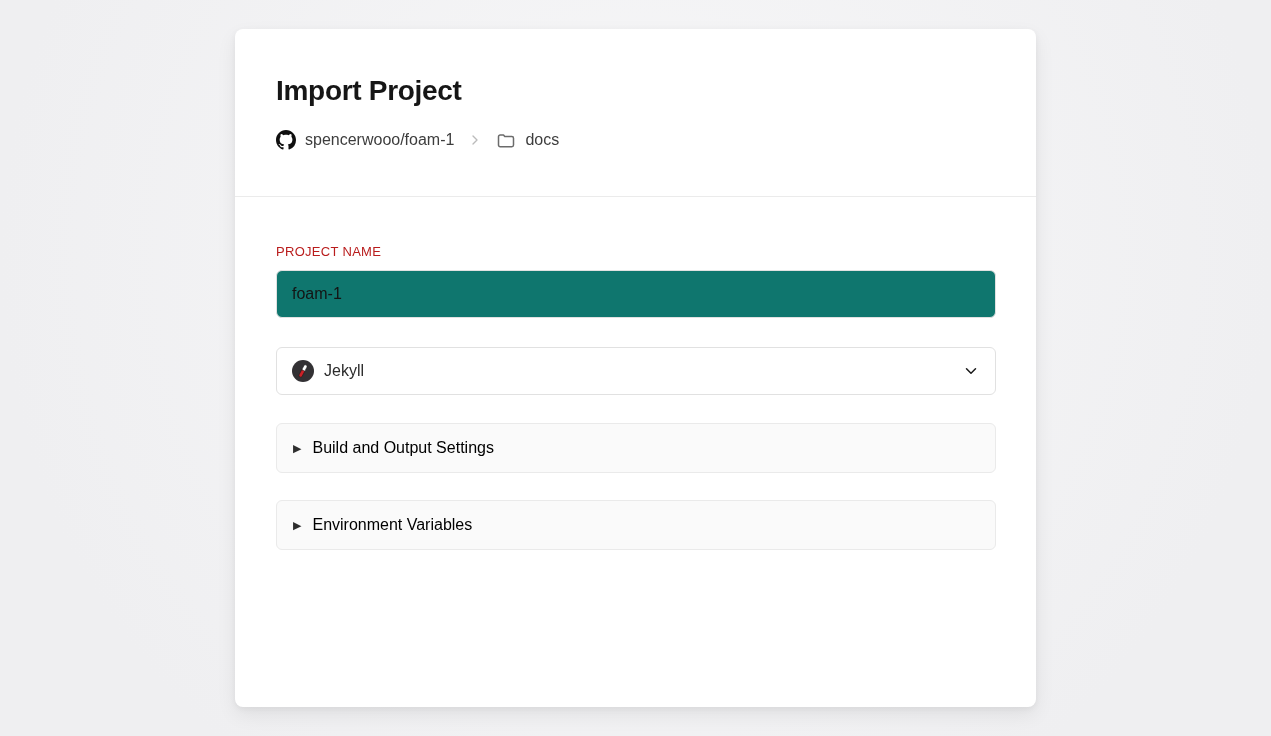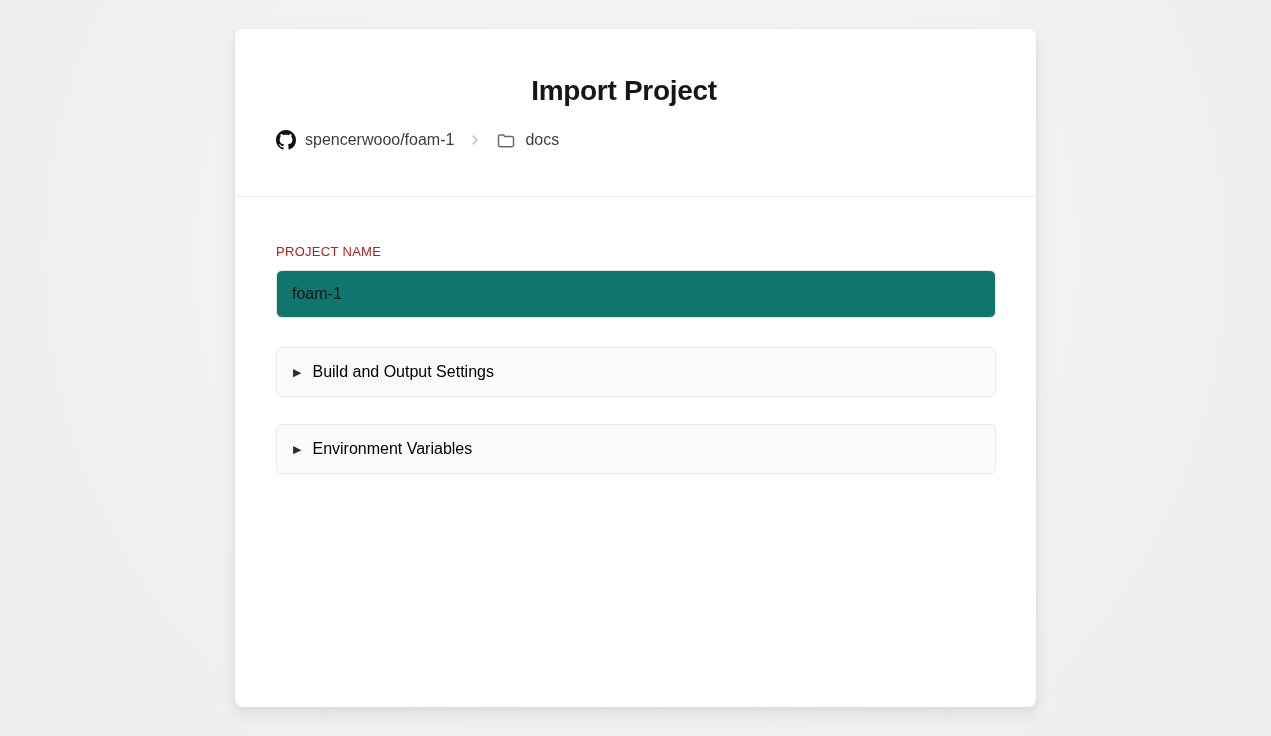--- a/index.html
+++ b/index.html
@@ -16,21 +16,20 @@
     background: #ffffff;
     border-radius: 8px;
     box-shadow: 0 8px 20px rgba(0,0,0,0.07), 0 2px 6px rgba(0,0,0,0.05);
     display: flex;
     flex-direction: column;
   }
   .card-header {
     padding: 46px 64px 0 41px;
     height: 168px;
     border-bottom: 1px solid #ebebeb;
-    text-align: center;
   }
   .card-title {
     font-size: 28px;
     font-weight: 700;
     color: #161616;
     letter-spacing: -0.3px;
     line-height: 1.15;
   }
   .breadcrumb {
     margin-top: 23px;
@@ -169,20 +168,37 @@
       </span>
       <span>docs</span>
     </div>
   </div>
 
   <div class="card-body">
 
     <div class="field-label">PROJECT NAME</div>
     <input class="text-input" type="text" value="foam-1" style="">
 
+    <div class="select-box">
+      <span style="display:inline-flex;">
+        <svg width="22" height="22" viewBox="0 0 22 22" aria-hidden="true">
+          <circle cx="11" cy="11" r="11" fill="#333134"></circle>
+          <g transform="rotate(28 11 11)">
+            <rect x="9.3" y="4.2" width="3.4" height="6.9" rx="1.7" fill="#ffffff" stroke="#1a1a1a" stroke-width="0.5"></rect>
+            <path d="M9.3 10.4 h3.4 v5.7 a1.7 1.7 0 0 1 -3.4 0 z" fill="#cc2127" stroke="#1a1a1a" stroke-width="0.5"></path>
+          </g>
+        </svg>
+      </span>
+      <span class="framework-label">Jekyll</span>
+      <span class="chevron">
+        <svg width="18" height="18" viewBox="0 0 24 24" fill="none" stroke="currentColor" stroke-width="2" stroke-linecap="round" stroke-linejoin="round">
+            <polyline points="6 9 12 15 18 9"></polyline>
+          </svg>
+      </span>
+    </div>
 
     <div class="accordion">
       <span class="tri">▶</span>
       <span class="acc-label">Build and Output Settings</span>
     </div>
 
     <div class="accordion">
       <span class="tri">▶</span>
       <span class="acc-label">Environment Variables</span>
     </div>

